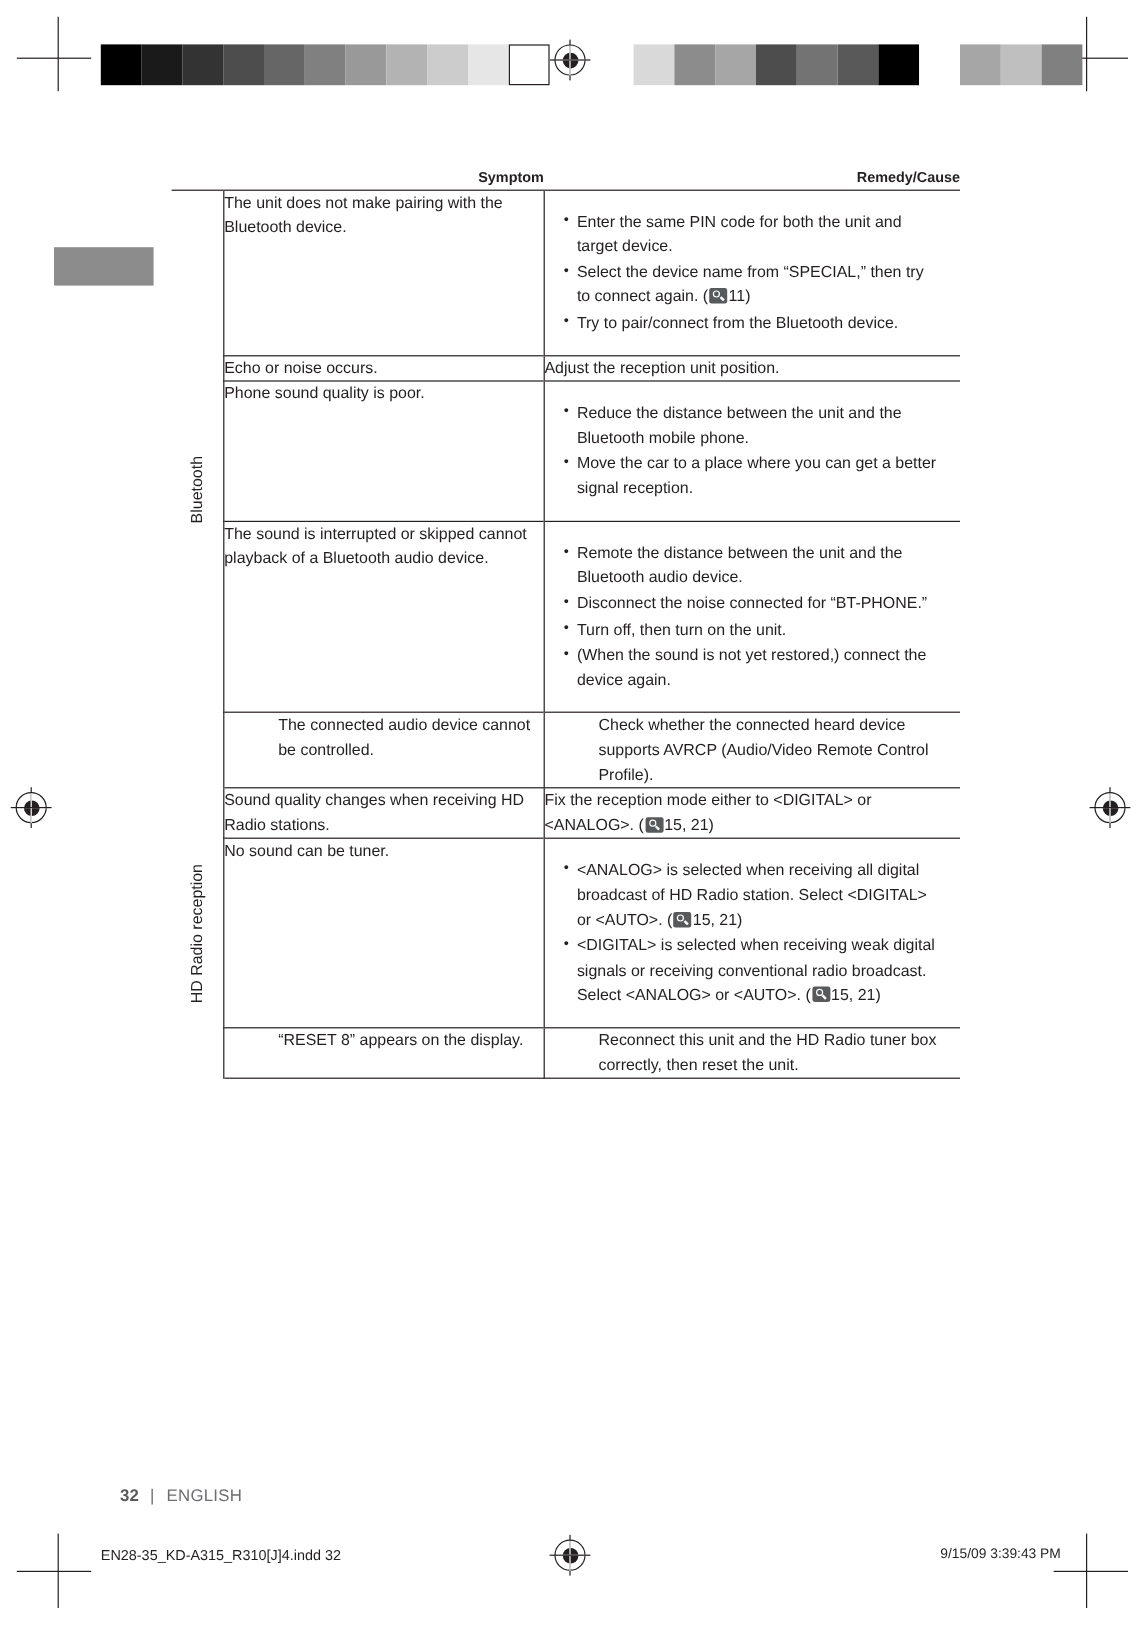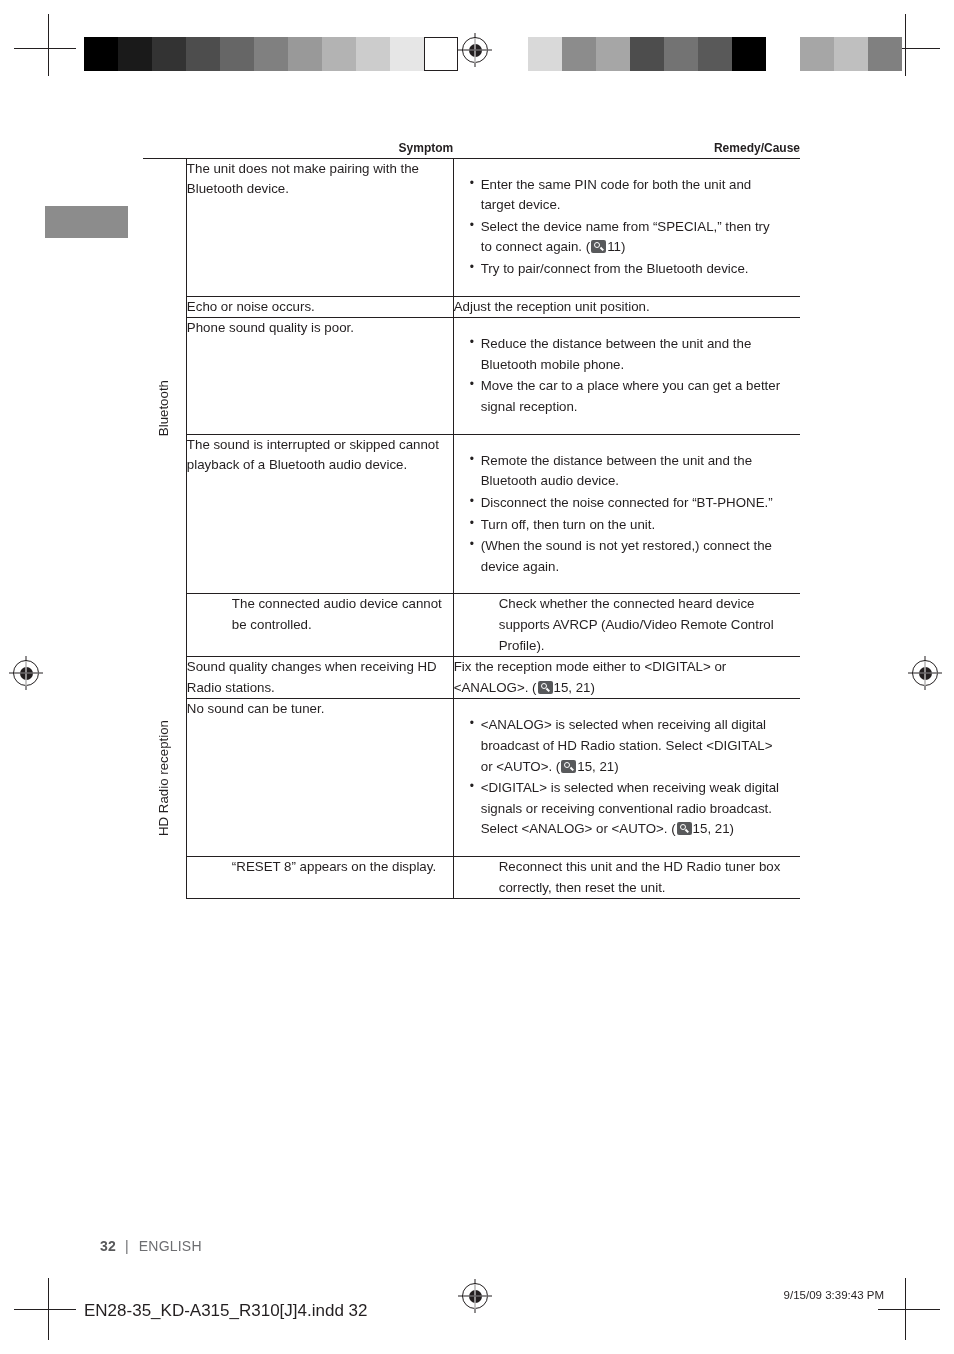--- a/index.html
+++ b/index.html
@@ -216,23 +216,22 @@
     letter-spacing: .2px;
     margin-top: 32px;
   }
   .page-foot .num { font-weight: bold; color: #58595b; }
   .page-foot .sep { margin: 0 10px 0 9px; }
 
   .imprint-left {
     position: absolute;
     left: 84px;
     top: 1289px;
-    font-size: 17px;
+    font-size: 12px;
     color: #231f20;
-    margin-top: 12px;
   }
   .imprint-right {
     position: absolute;
     right: 70px;
     top: 1289px;
     font-size: 11.5px;
     color: #231f20;
   }
 </style>
 </head>

